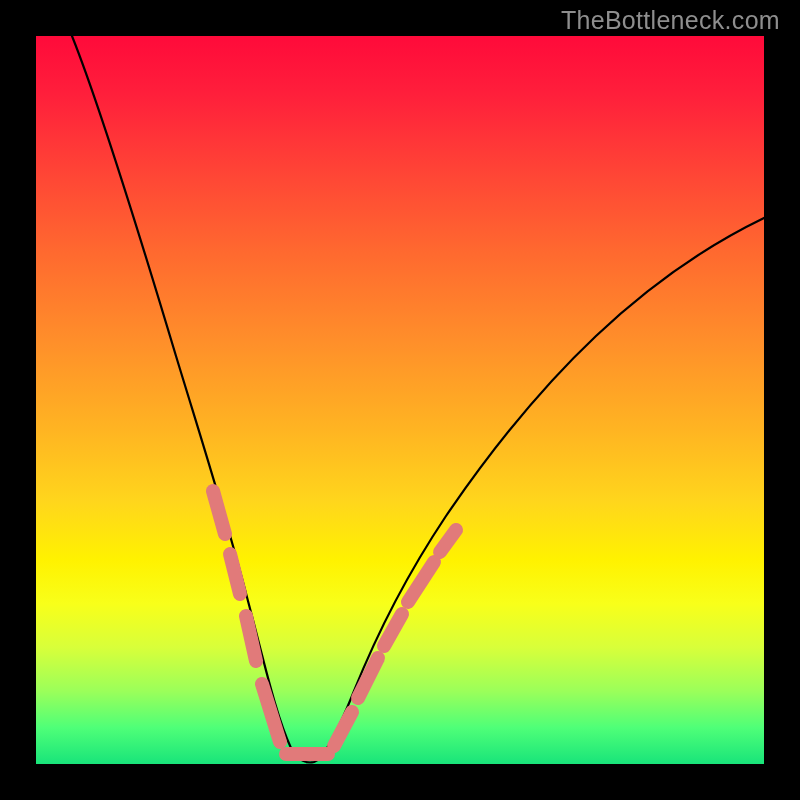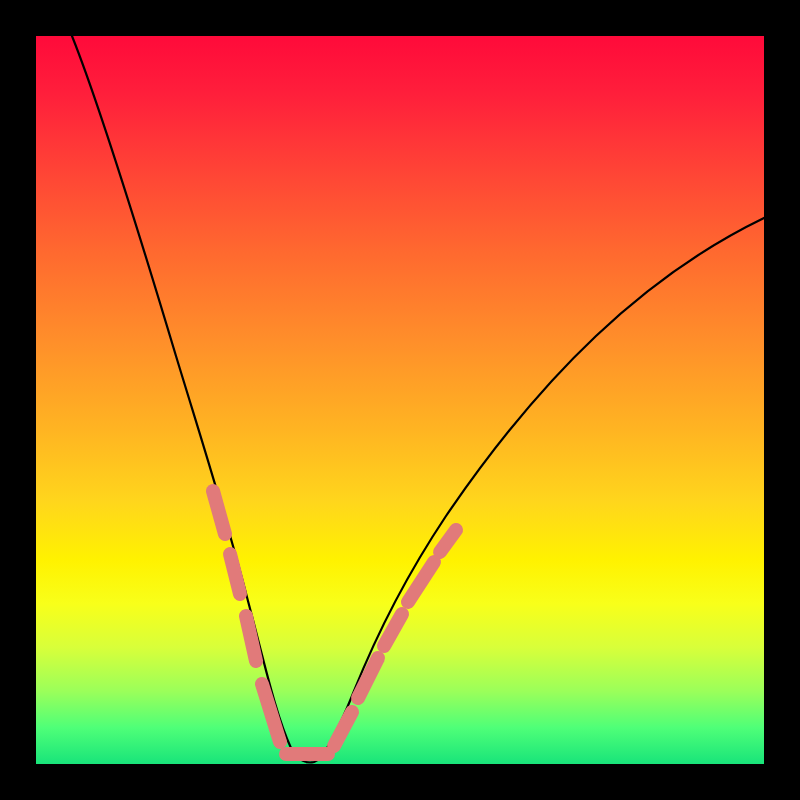--- a/index.html
+++ b/index.html
@@ -94,13 +94,14 @@
         <path class="salmon-seg" d="M 226 648  L 244 706"></path>
         <path class="salmon-seg" d="M 250 718  L 292 718"></path>
         <path class="salmon-seg" d="M 298 710  L 316 676"></path>
         <path class="salmon-seg" d="M 322 662  L 342 622"></path>
         <path class="salmon-seg" d="M 348 610  L 366 578"></path>
         <path class="salmon-seg" d="M 372 566  L 398 526"></path>
         <path class="salmon-seg" d="M 404 516  L 420 494"></path>
       </g>
     </svg>
   </div>
+  <div class="watermark">TheBottleneck.com</div>
 </div>
 
 </body></html>

